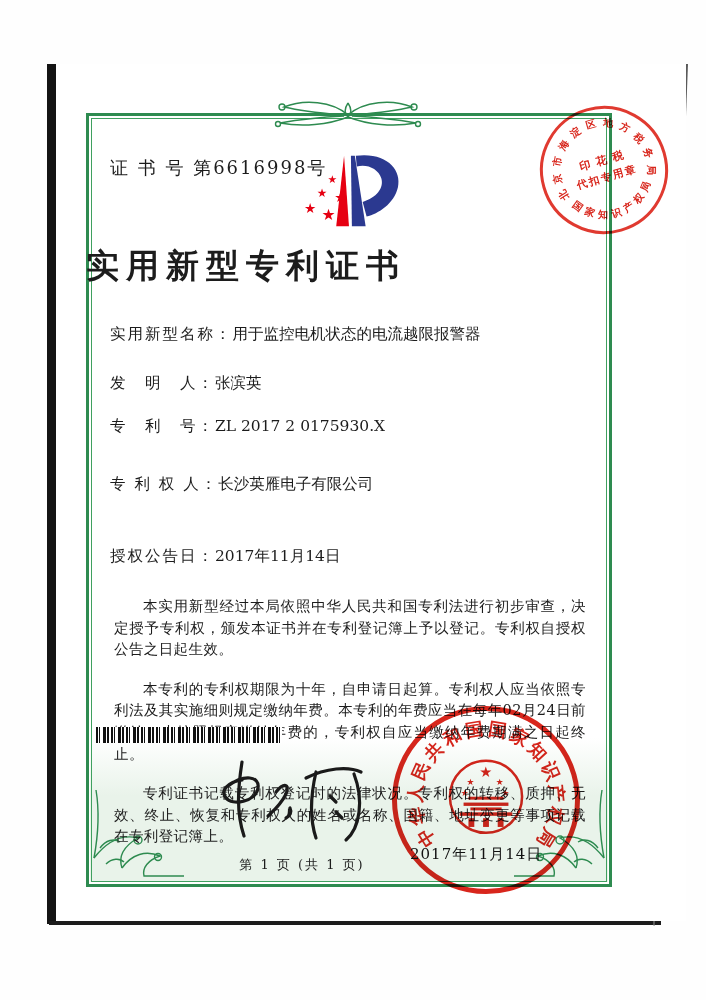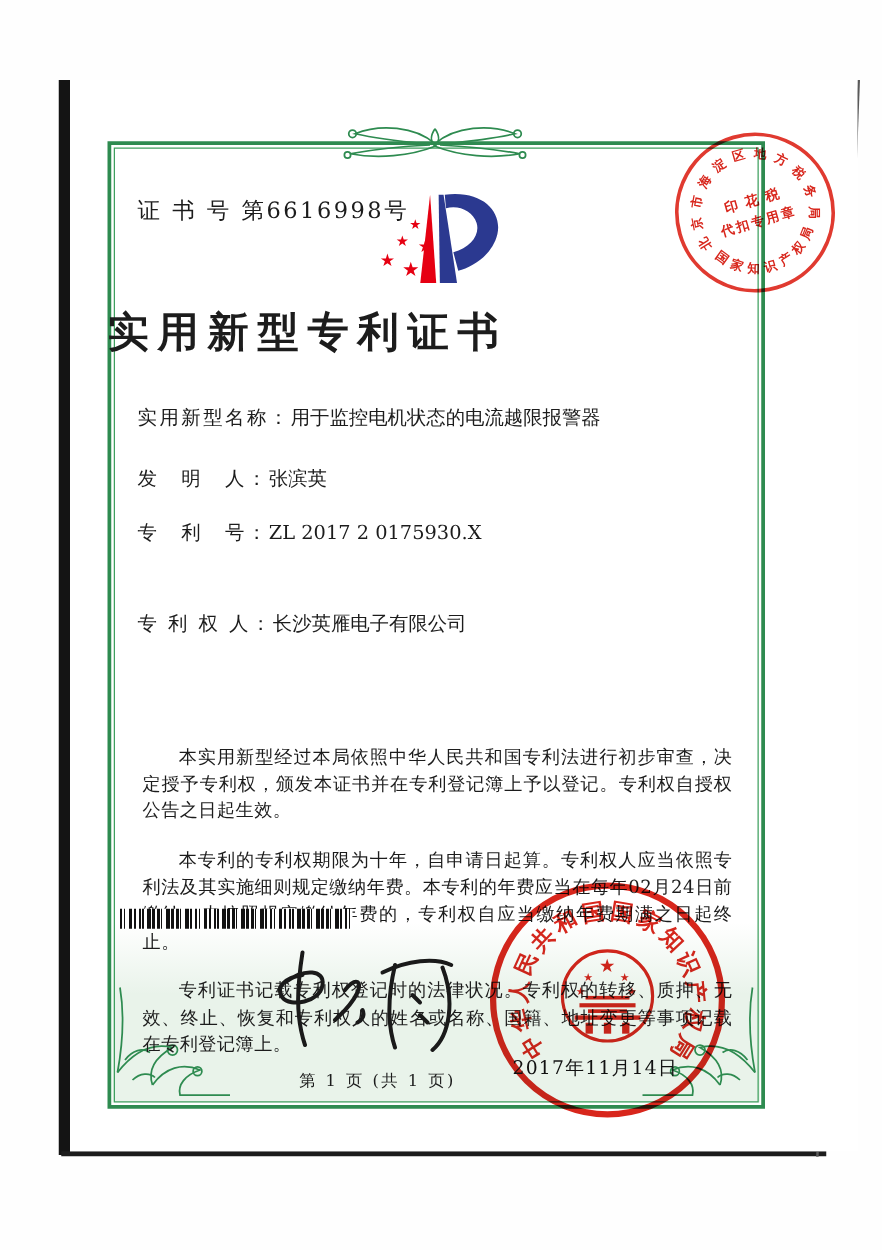--- a/index.html
+++ b/index.html
@@ -125,22 +125,25 @@
 
   <div class="field" style="top:324px;">
     <span class="lbl">实用新型名称：</span><span>用于监控电机状态的电流越限报警器</span>
   </div>
   <div class="field" style="top:373px;">
     <span class="lbl">发　明　人：</span><span>张滨英</span>
   </div>
   <div class="field" style="top:416px;">
     <span class="lbl">专　利　号：</span><span>ZL 2017 2 0175930.X</span>
   </div>
-  <div class="field" style="top:489px;">
+  <div class="field" style="top:474px;">
     <span class="lbl">专 利 权 人：</span><span>长沙英雁电子有限公司</span>
+  </div>
+  <div class="field" style="top:546px;">
+    <span class="lbl">授权公告日：</span><span>2017年11月14日</span>
   </div>
 
   <div class="paras">
     <p>本实用新型经过本局依照中华人民共和国专利法进行初步审查，决定授予专利权，颁发本证书并在专利登记簿上予以登记。专利权自授权公告之日起生效。</p>
     <p>本专利的专利权期限为十年，自申请日起算。专利权人应当依照专利法及其实施细则规定缴纳年费。本专利的年费应当在每年02月24日前缴纳。未按照规定缴纳年费的，专利权自应当缴纳年费期满之日起终止。</p>
     <p>专利证书记载专利权登记时的法律状况。专利权的转移、质押、无效、终止、恢复和专利权人的姓名或名称、国籍、地址变更等事项记载在专利登记簿上。</p>
   </div>
 
   <div class="barcode"></div>
 

